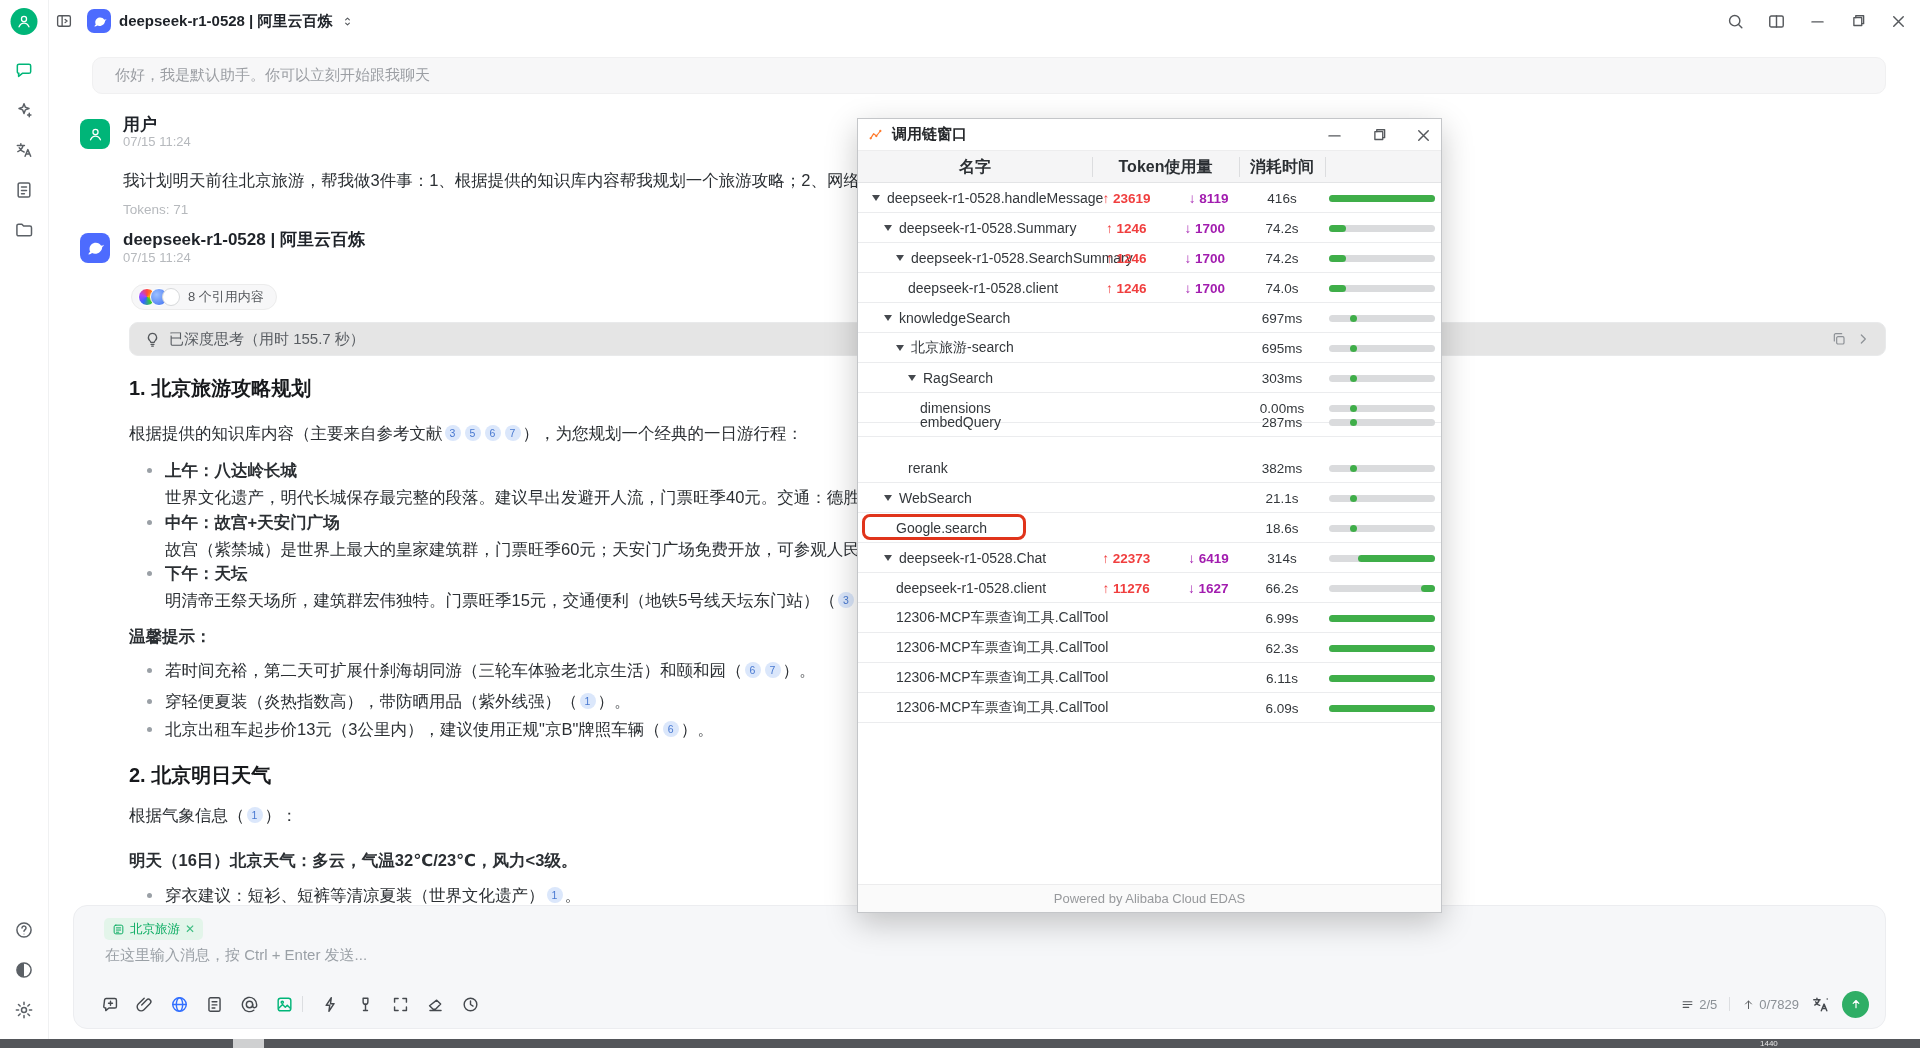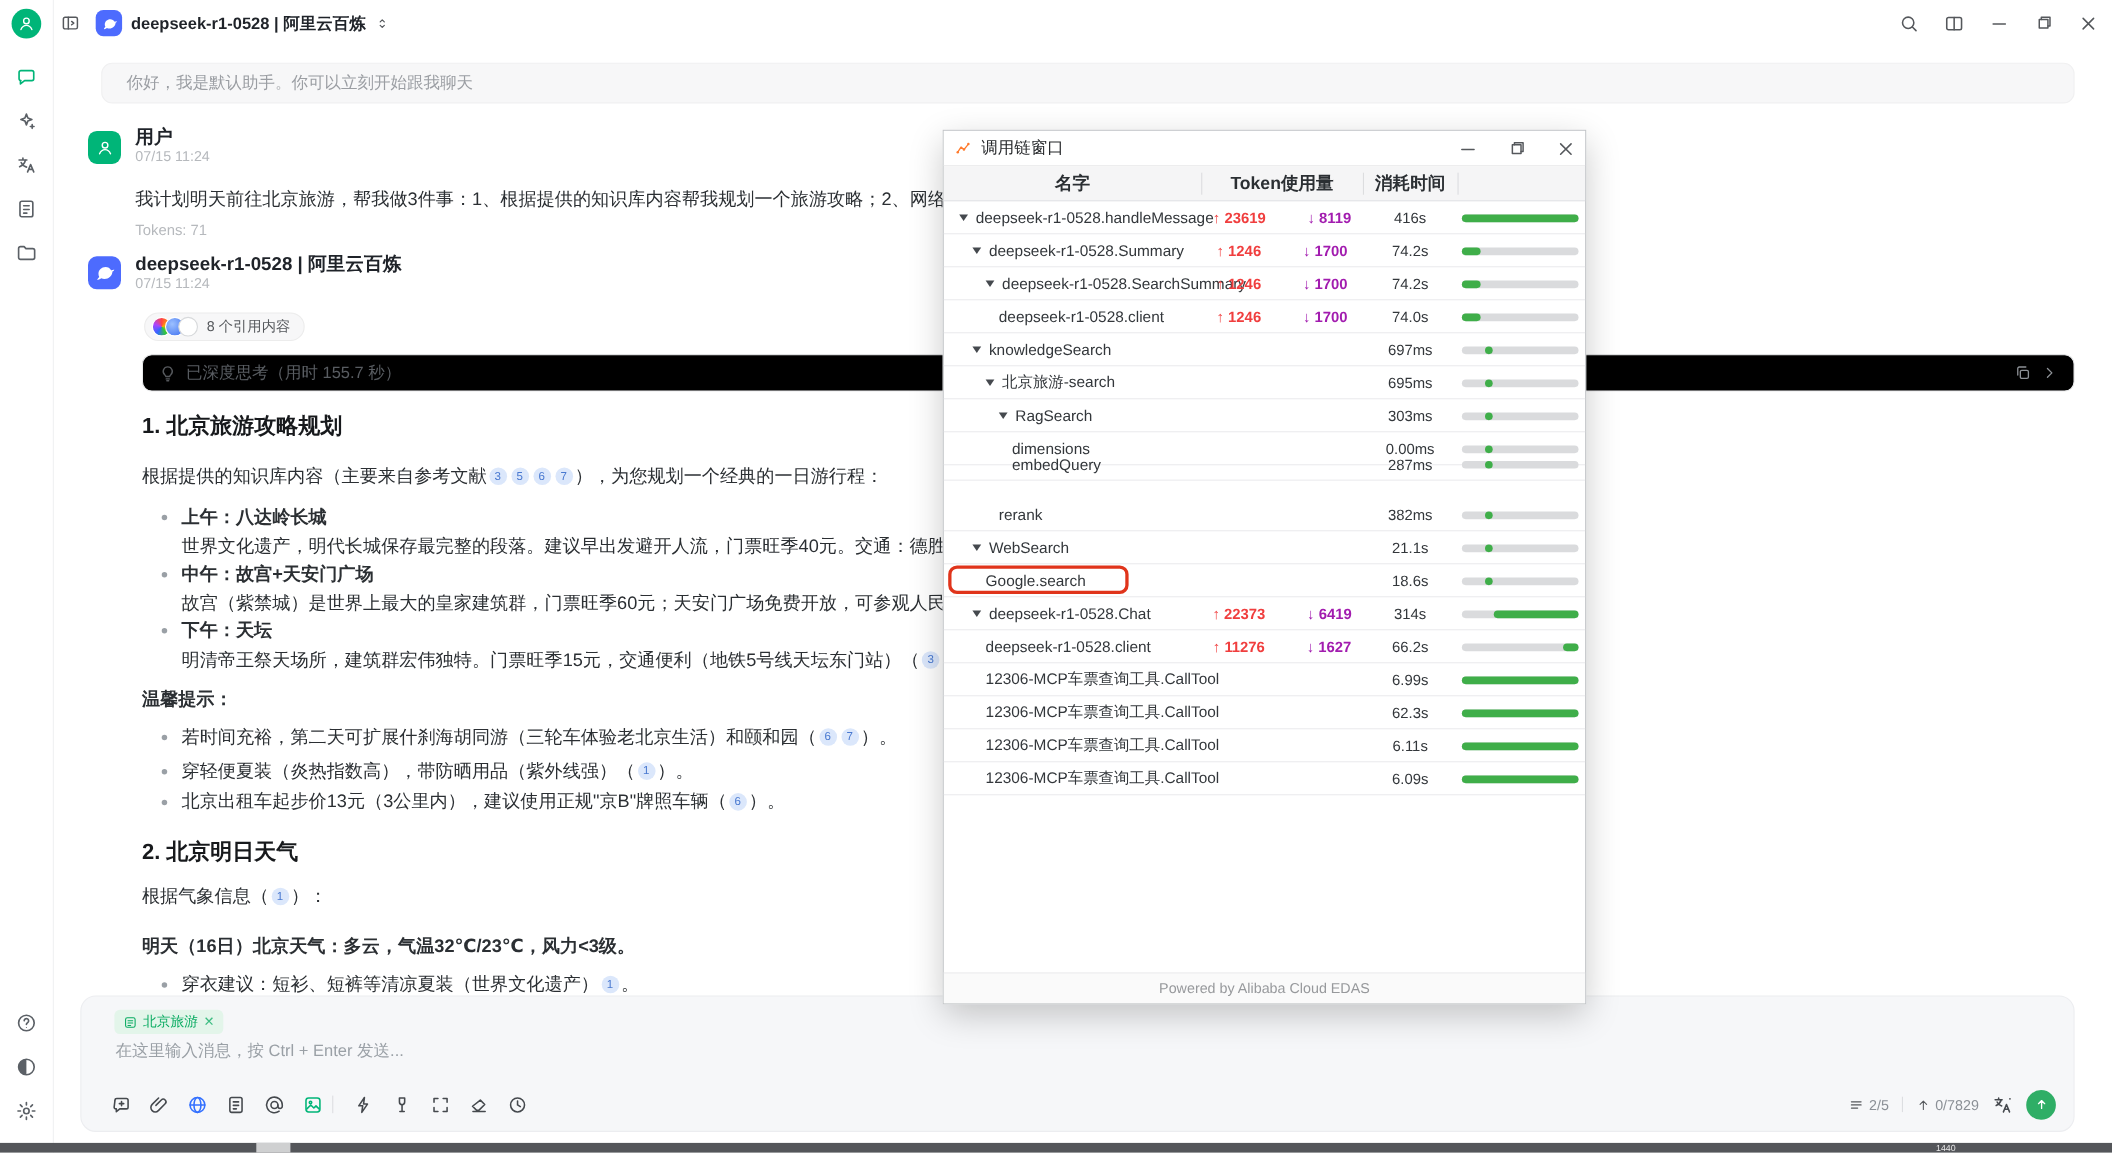--- a/index.html
+++ b/index.html
@@ -29,38 +29,38 @@
   .msg-time { position:absolute; font-size:13px; color:#b6b9bd; white-space:nowrap; }
   .msg-text { position:absolute; font-size:16.5px; color:#2b2f33; white-space:nowrap; z-index:1; }
   .msg-tokens { position:absolute; font-size:13.5px; color:#b6b9bd; }
 
   #cite-pill { position:absolute; left:131px; top:284px; height:26px; border:1px solid #ececec; background:#f7f7f8; border-radius:14px; display:flex; align-items:center; padding:0 12px 0 6px; gap:8px; z-index:1; }
   .cite-stack { display:flex; }
   .cite-dot { width:18px; height:18px; border-radius:50%; border:1.5px solid #fff; }
   .cite-dot + .cite-dot { margin-left:-6px; }
   #cite-pill .lbl { font-size:13px; color:#55585c; }
 
-  #thinkbar { position:absolute; left:129px; top:322px; width:1757px; height:34px; background:#000000; border:1px solid #e9eaeb; border-radius:9px; display:flex; align-items:center; padding:0 14px; gap:8px; color:#595d62; font-size:15px; z-index:1; }
+  #thinkbar { position:absolute; left:129px; top:322px; width:1757px; height:34px; background:#e5e5e5; border:1px solid #e9eaeb; border-radius:9px; display:flex; align-items:center; padding:0 14px; gap:8px; color:#595d62; font-size:15px; z-index:1; }
   #thinkbar .spacer { flex:1; }
   #thinkbar .act { color:#8d9196; }
 
   
   .c-item { position:absolute; left:129px; white-space:nowrap; color:#2b2f33; font-size:16.5px; line-height:24px; z-index:1; }
   .c-item.h { font-size:20px; font-weight:700; color:#17191c; }
   .c-item.b { font-weight:700; }
   .c-item.lit { left:165px; font-weight:700; }
   .c-item.lid { left:165px; }
   .c-item.li { left:165px; }
   .c-item.lit::before, .c-item.li::before { content:""; position:absolute; left:-18px; top:10px; width:5px; height:5px; border-radius:50%; background:#9aa0a6; }
   .cite-badge { display:inline-block; min-width:16px; height:16px; line-height:16px; text-align:center; border-radius:9px; background:#dbe7fb; color:#4878d0; font-size:10.5px; padding:0 4px; margin:0 2px; vertical-align:2px; }
 
   
   #trace { position:absolute; left:857px; top:118px; width:585px; height:795px; background:#fff; border:1px solid #c4c6c9; box-shadow:0 10px 30px rgba(0,0,0,.22); z-index:50; }
   #trace-titlebar { position:absolute; left:0; top:0; right:0; height:32px; background:#fff; border-bottom:1px solid #ededee; display:flex; align-items:center; padding:0 10px; gap:8px; }
-  #trace-titlebar .t { font-size:15px; color:#26282b; }
+  #trace-titlebar .t { font-size:15px; color:#26282b;font-weight:bold; }
   #trace-controls { position:absolute; right:8px; top:0; height:32px; display:flex; align-items:center; gap:26px; color:#3f4347; }
   #trace-header { position:absolute; left:0; top:32px; right:0; height:32px; background:#f5f5f6; border-bottom:1px solid #e3e4e6; }
   .th { position:absolute; top:0; height:32px; display:flex; align-items:center; justify-content:center; font-size:16px; font-weight:700; color:#2b2f33; }
   .th-sep { position:absolute; top:6px; height:20px; width:1px; background:#dcdddf; }
   #trace-rows { position:absolute; left:0; top:64px; right:0; }
   .t-row { position:absolute; left:0; right:0; height:30px; border-bottom:1px solid #ebecee; }
   .t-name { position:absolute; top:0; height:30px; display:flex; align-items:center; font-size:14px; color:#33373b; white-space:nowrap; }
   .t-caret { width:0; height:0; border-left:4.5px solid transparent; border-right:4.5px solid transparent; border-top:6px solid #45494e; margin-right:7px; }
   .t-tok { position:absolute; left:234px; width:147px; top:0; height:30px; display:flex; align-items:center; justify-content:center; gap:6px; font-size:13.5px; font-weight:700; }
   .t-tok .up { color:#f03e3e; } .t-tok .down { color:#a21caf;margin-left:32px; }

